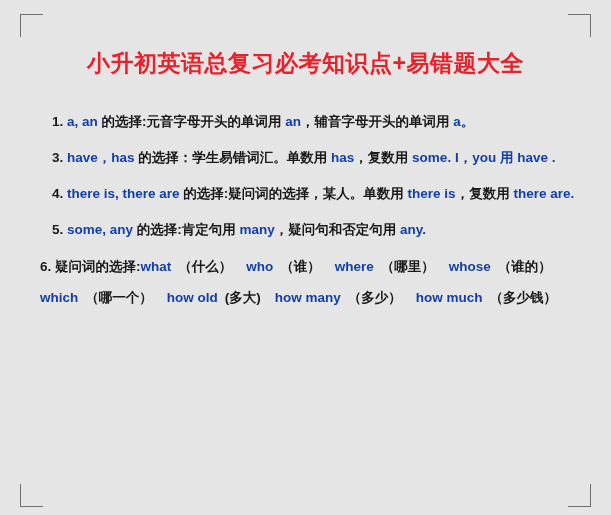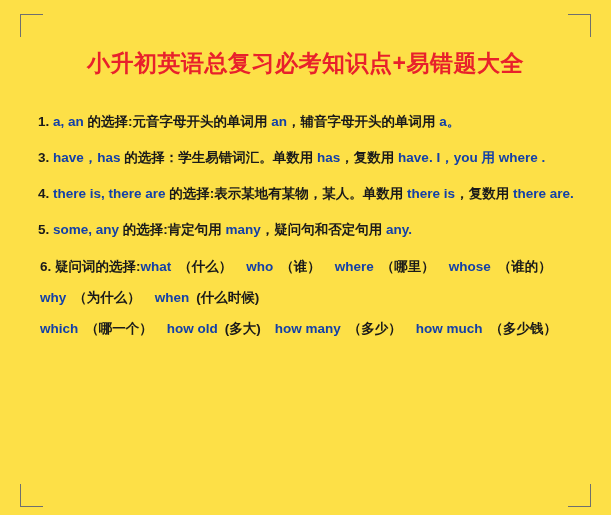--- a/index.html
+++ b/index.html
@@ -10,21 +10,21 @@
     width: 611px;
     height: 515px;
     background: #ffffff;
     font-family: "Liberation Sans", sans-serif;
     overflow: hidden;
   }
   .page {
     position: relative;
     width: 611px;
     height: 515px;
-    background: #fde047;
+    background: #e5e5e5;
     box-sizing: border-box;
   }
   
   .crop {
     position: absolute;
     width: 22px;
     height: 22px;
     border-color: #6f6f6f;
     border-style: solid;
     border-width: 0;
@@ -53,21 +53,21 @@
   }
   .section-heading {
     color: #1a1a1a;
     font-size: 13.5px;
     margin: 0 0 14px 4px;
     font-weight: normal;
   }
   .para {
     font-size: 13.5px;
     line-height: 26px;
-    margin: 0 0 10px 2px;
+    margin: 0 0 10px 16px;
     color: #1340a8;
     font-weight: bold;
   }
   .para .blk {
     color: #1a1a1a;
     font-weight: bold;
   }
   .para .num {
     color: #1a1a1a;
     font-weight: bold;
@@ -89,23 +89,22 @@
 <div class="page">
   <div class="crop tl"></div>
   <div class="crop tr"></div>
   <div class="crop bl"></div>
   <div class="crop br"></div>
 
   <div class="content">
     <div class="doc-title">小升初英语总复习必考知识点+易错题大全</div>
     <div id="items">
         <div class="para"><span class="num">1. </span><span>a, an </span><span class="blk">的选择:</span><span class="blk">元音字母开头的单词用 </span><span>an</span><span class="blk">，辅音字母开头的单词用 </span><span>a。</span></div>
-        <div class="para"><span class="num">3. </span><span>have，has </span><span class="blk">的选择：</span><span class="blk">学生易错词汇。单数用 </span><span>has</span><span class="blk">，复数用 </span><span>have. I，you 用 where .</span></div>
-        <div class="para"><span class="num">4. </span><span>there is, there are </span><span class="blk">的选择:</span><span class="blk">表示某地有某物，某人。单数用 </span><span>there is</span><span class="blk">，复数用 </span><span>there are.</span></div>
+        <div class="para"><span class="num">3. </span><span>have，has </span><span class="blk">的选择：</span><span class="blk">学生易错词汇。单数用 </span><span>has</span><span class="blk">，复数用 </span><span>some. I，you 用 have .</span></div>
+        <div class="para"><span class="num">4. </span><span>there is, there are </span><span class="blk">的选择:</span><span class="blk">疑问词的选择，某人。单数用 </span><span>there is</span><span class="blk">，复数用 </span><span>there are.</span></div>
         <div class="para"><span class="num">5. </span><span>some, any </span><span class="blk">的选择:</span><span class="blk">肯定句用 </span><span>many</span><span class="blk">，疑问句和否定句用 </span><span>any.</span></div>
       </div>
     <div id="qwords">
         <div class="q-line"><span class="blk">6. </span><span class="blk">疑问词的选择:</span><span>what</span><span class="sp-sm"></span><span class="blk">（什么）</span><span class="sp"></span><span>who</span><span class="sp-sm"></span><span class="blk">（谁）</span><span class="sp"></span><span>where</span><span class="sp-sm"></span><span class="blk">（哪里）</span><span class="sp"></span><span>whose</span><span class="sp-sm"></span><span class="blk">（谁的）</span></div>
-        <div class="q-line"><span>why</span><span class="sp-sm"></span><span class="blk">（为什么）</span><span class="sp"></span><span>when</span><span class="sp-sm"></span><span class="blk">(什么时候)</span></div>
         <div class="q-line"><span>which</span><span class="sp-sm"></span><span class="blk">（哪一个）</span><span class="sp"></span><span>how old</span><span class="sp-sm"></span><span class="blk">(多大)</span><span class="sp"></span><span>how many</span><span class="sp-sm"></span><span class="blk">（多少）</span><span class="sp"></span><span>how much</span><span class="sp-sm"></span><span class="blk">（多少钱）</span></div>
       </div>
   </div>
 </div>
 
 </body></html>

